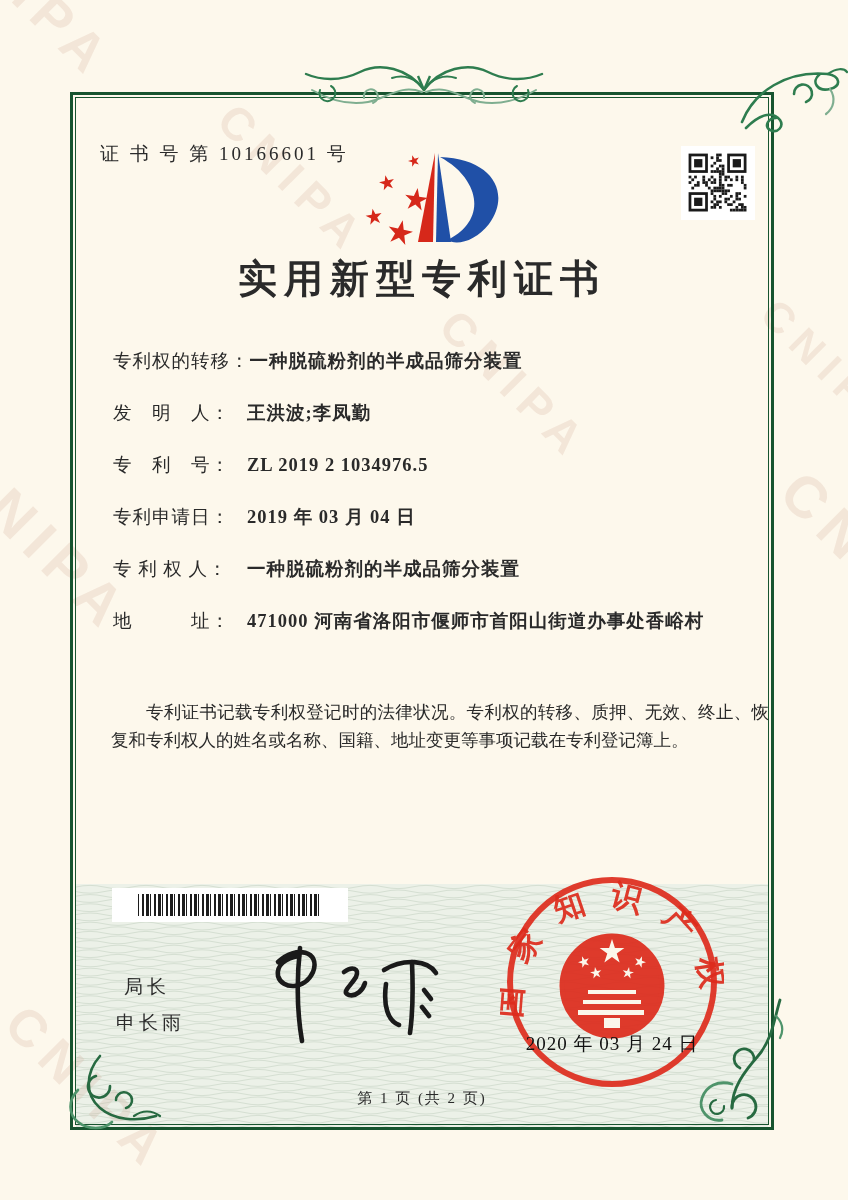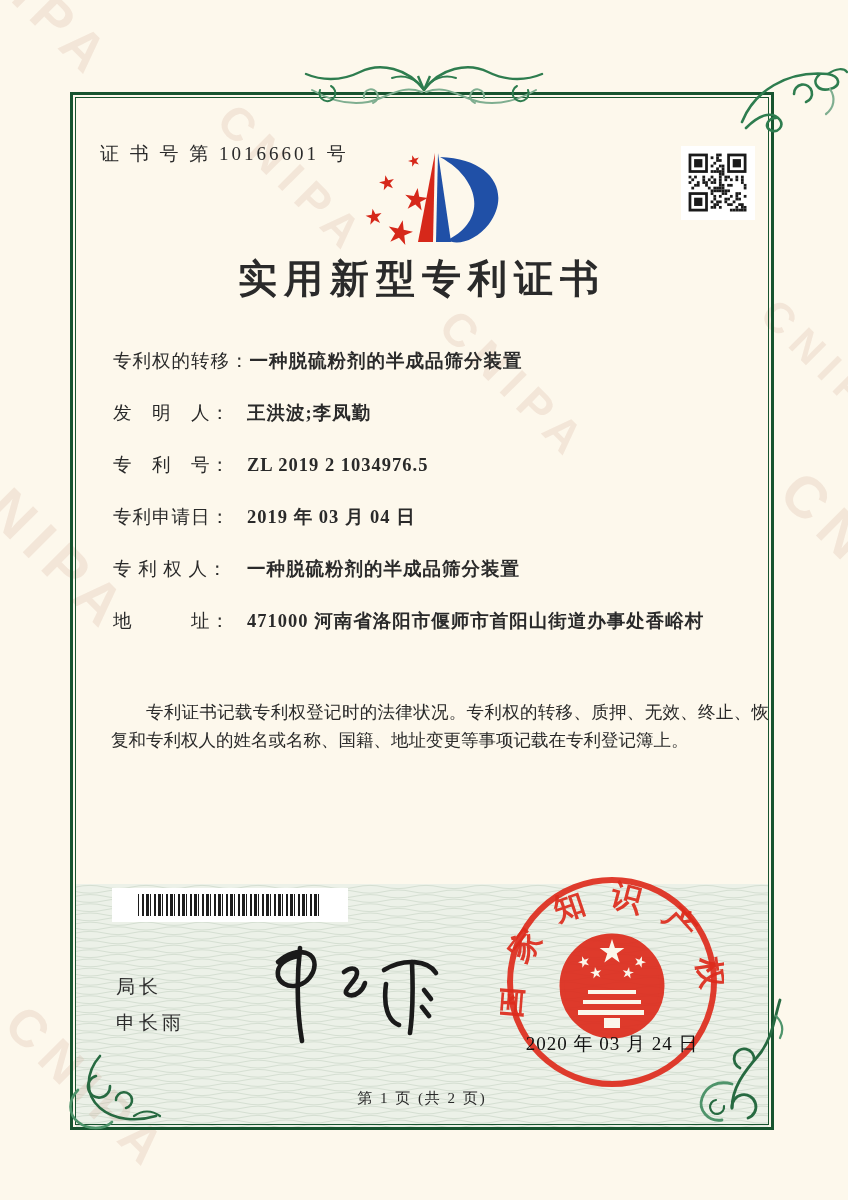--- a/index.html
+++ b/index.html
@@ -48,21 +48,21 @@
     font-size:17.5px;line-height:27.5px;text-align:justify;}
   #paras p{margin:0;text-indent:2em;}
 
   
   #barcode{position:absolute;left:112px;top:888px;width:236px;height:34px;background:#fff;
     z-index:4;display:flex;align-items:center;justify-content:center;}
   #bars{font-size:0;height:22px;}
   #bars i{display:inline-block;height:22px;background:#1c1c1c;}
   #bars b{display:inline-block;height:22px;background:transparent;}
 
-  #director-title{position:absolute;left:116px;top:974px;font-size:19px;letter-spacing:4px;z-index:4;}
+  #director-title{position:absolute;left:124px;top:974px;font-size:19px;letter-spacing:4px;z-index:4;}
   #director-name{position:absolute;left:116px;top:1010px;font-size:19px;letter-spacing:4px;z-index:4;}
   #signature{position:absolute;left:238px;top:932px;z-index:4;}
 
   #seal{position:absolute;left:500px;top:870px;width:224px;height:224px;z-index:4;}
   #seal-date{position:absolute;left:512px;top:1031px;width:200px;text-align:center;
     font-size:19px;letter-spacing:1px;z-index:6;color:#111;}
 
   #page-info{position:absolute;left:70px;top:1089px;width:704px;text-align:center;
     font-size:15px;letter-spacing:2px;z-index:4;}
 

